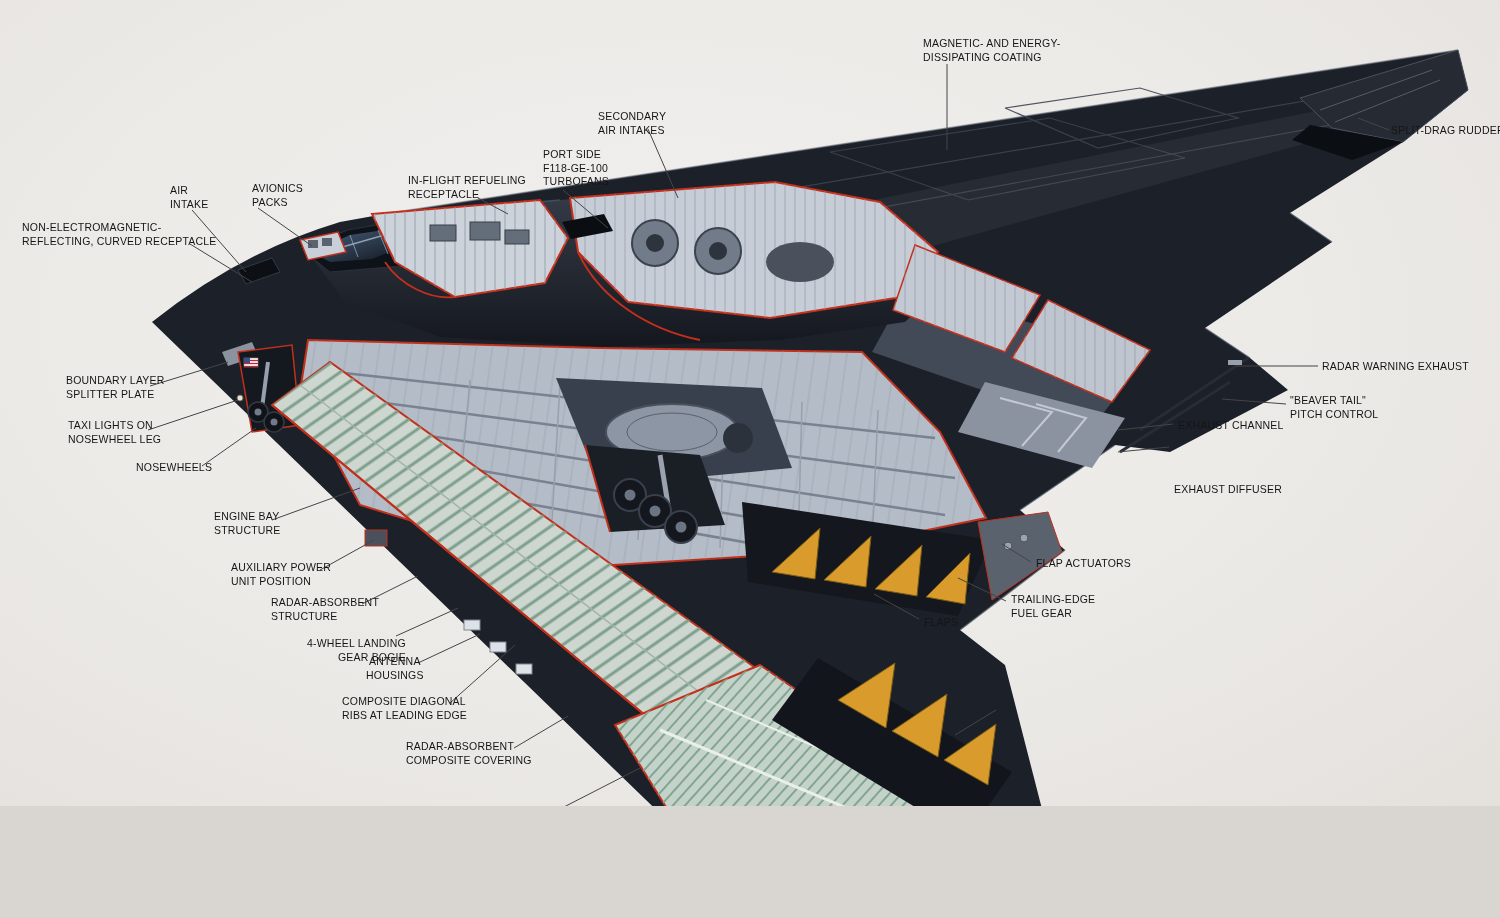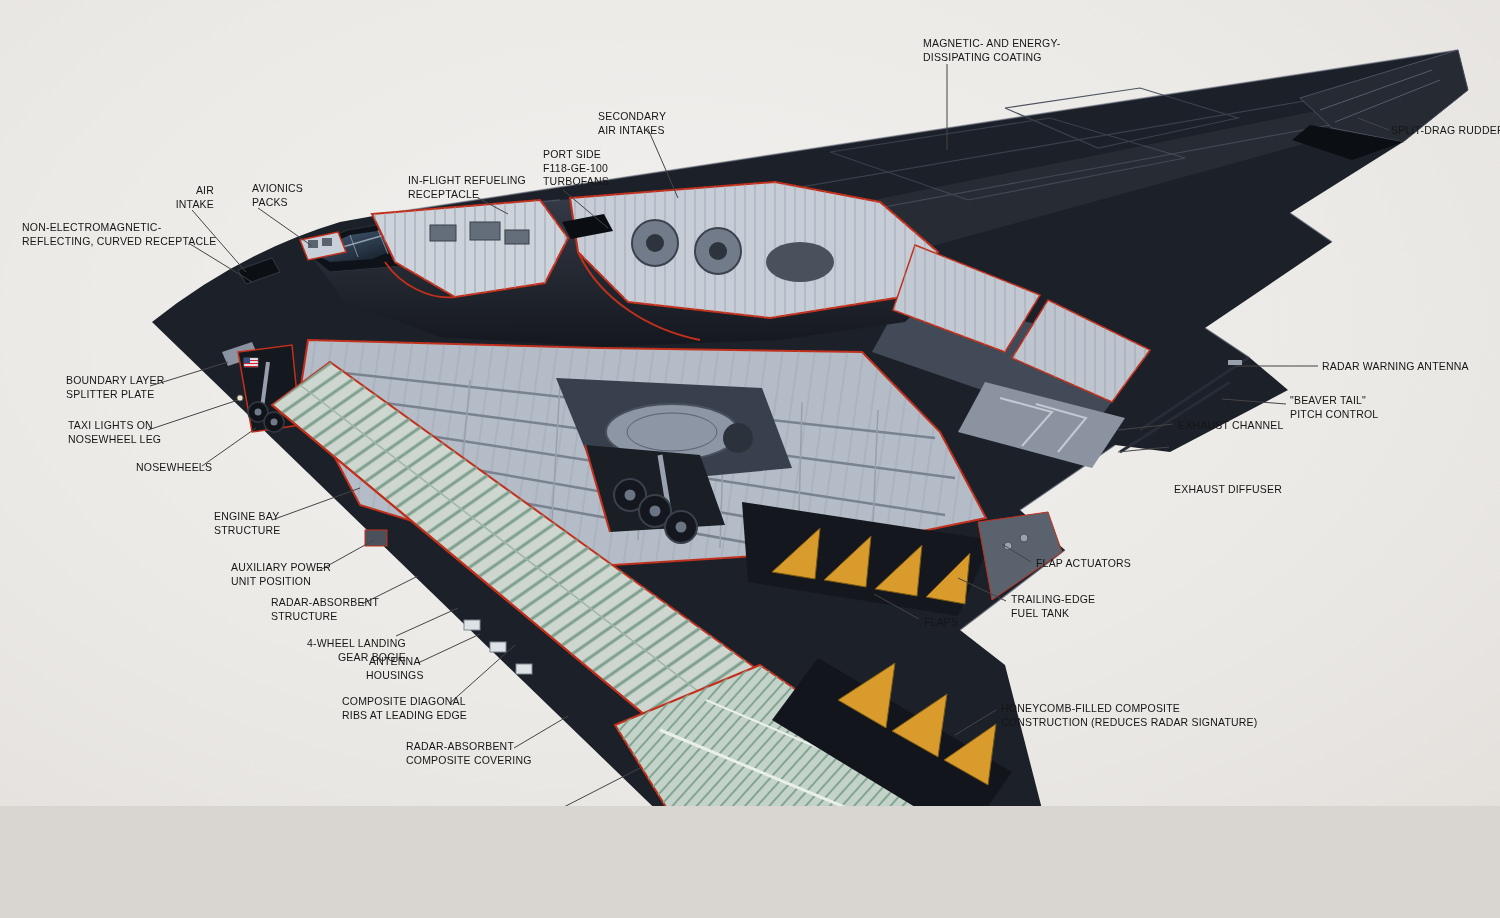--- a/index.html
+++ b/index.html
@@ -263,21 +263,21 @@
       <div class="diagram-label" style="left: 1391px; top: 124px; color: rgb(21, 21, 21); text-align: left;">SPLIT-DRAG RUDDER</div>
       <div class="diagram-label" style="left: 598px; top: 110px; color: rgb(21, 21, 21); text-align: left; width: 70px;">SECONDARY
 AIR INTAKES</div>
       <div class="diagram-label" style="left: 543px; top: 148px; color: rgb(21, 21, 21); text-align: left;">PORT SIDE
 F118-GE-100
 TURBOFANS</div>
       <div class="diagram-label" style="left: 408px; top: 174px; color: rgb(21, 21, 21); text-align: left;">IN-FLIGHT REFUELING
 RECEPTACLE</div>
       <div class="diagram-label" style="left: 235px; top: 182px; color: rgb(21, 21, 21); text-align: left; margin-left: 17px;">AVIONICS
 PACKS</div>
-      <div class="diagram-label" style="left: 170px; top: 184px; color: rgb(21, 21, 21); text-align: right; width: 44px;">AIR
+      <div class="diagram-label" style="left: 170px; top: 184px; color: rgb(21, 21, 21); text-align: left; width: 44px;">AIR
 INTAKE</div>
       <div class="diagram-label" style="left: 22px; top: 221px; color: rgb(21, 21, 21); text-align: left;">NON-ELECTROMAGNETIC-
 REFLECTING, CURVED RECEPTACLE</div>
       <div class="diagram-label" style="left: 66px; top: 374px; color: rgb(21, 21, 21); text-align: left;">BOUNDARY LAYER
 SPLITTER PLATE</div>
       <div class="diagram-label" style="left: 68px; top: 419px; color: rgb(21, 21, 21); text-align: left;">TAXI LIGHTS ON
 NOSEWHEEL LEG</div>
       <div class="diagram-label" style="left: 136px; top: 461px; color: rgb(21, 21, 21); text-align: left;">NOSEWHEELS</div>
       <div class="diagram-label" style="left: 214px; top: 510px; color: rgb(21, 21, 21); text-align: left;">ENGINE BAY
 STRUCTURE</div>
@@ -287,26 +287,24 @@
 STRUCTURE</div>
       <div class="diagram-label" style="left: 307px; top: 628px; color: rgb(21, 21, 21); text-align: right; margin-top: 9px;">4-WHEEL LANDING
 GEAR BOGIE</div>
       <div class="diagram-label" style="left: 366px; top: 655px; color: rgb(21, 21, 21); text-align: center;">ANTENNA
 HOUSINGS</div>
       <div class="diagram-label" style="left: 342px; top: 695px; color: rgb(21, 21, 21); text-align: left;">COMPOSITE DIAGONAL
 RIBS AT LEADING EDGE</div>
       <div class="diagram-label" style="left: 406px; top: 740px; color: rgb(21, 21, 21); text-align: left;">RADAR-ABSORBENT
 COMPOSITE COVERING</div>
       <div class="diagram-label" style="left: 502px; top: 805px; color: rgb(21, 21, 21); text-align: center;">WING TANK</div>
-      <div class="diagram-label" style="left: 1322px; top: 360px; color: rgb(21, 21, 21); text-align: left;">RADAR WARNING ANTENNA</div>
+      <div class="diagram-label" style="left: 1322px; top: 360px; color: rgb(21, 21, 21); text-align: left;">RADAR WARNING EXHAUST</div>
       <div class="diagram-label" style="left: 1290px; top: 394px; color: rgb(21, 21, 21); text-align: left;">"BEAVER TAIL"
 PITCH CONTROL</div>
       <div class="diagram-label" style="left: 1178px; top: 419px; color: rgb(21, 21, 21); text-align: left;">EXHAUST CHANNEL</div>
       <div class="diagram-label" style="left: 1174px; top: 442px; color: rgb(21, 21, 21); text-align: left; margin-top: 41px;">EXHAUST DIFFUSER</div>
       <div class="diagram-label" style="left: 1036px; top: 557px; color: rgb(21, 21, 21); text-align: left;">FLAP ACTUATORS</div>
       <div class="diagram-label" style="left: 1011px; top: 593px; color: rgb(21, 21, 21); text-align: left;">TRAILING-EDGE
-FUEL TANK</div>
+FUEL GEAR</div>
       <div class="diagram-label" style="left: 924px; top: 616px; color: rgb(21, 21, 21); text-align: left;">FLAPS</div>
-      <div class="diagram-label" style="left: 1001px; top: 702px; color: rgb(21, 21, 21); text-align: left;">HONEYCOMB-FILLED COMPOSITE
-CONSTRUCTION (REDUCES RADAR SIGNATURE)</div>
     </div>
 
 </div>
 
 </body></html>

